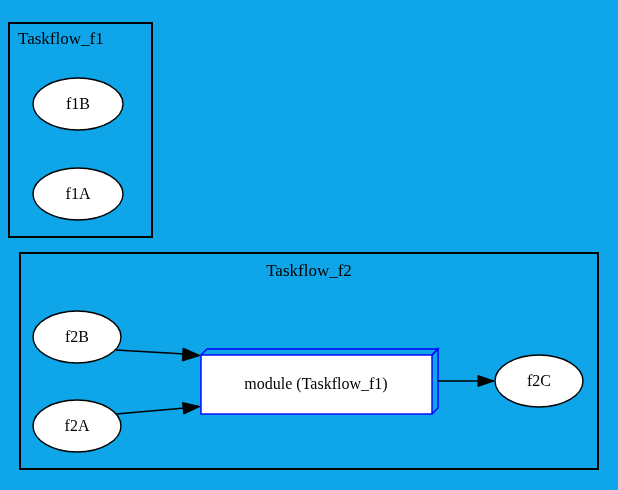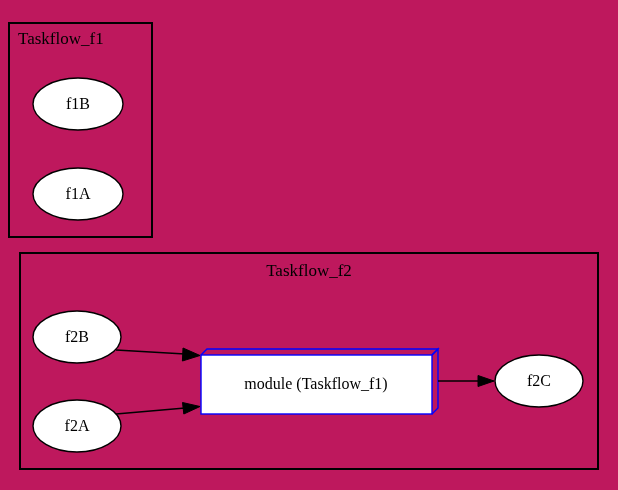--- a/index.html
+++ b/index.html
@@ -7,21 +7,21 @@
     padding: 0;
     background: #ffffff;
   }
   body {
     font-family: "Liberation Serif", "DejaVu Serif", serif;
   }
   #canvas {
     position: relative;
     width: 618px;
     height: 490px;
-    background: #be185d;
+    background: #0ea5e9;
     overflow: hidden;
   }
   #graph-svg {
     position: absolute;
     left: 0;
     top: 0;
     width: 618px;
     height: 490px;
   }
   .cluster-rect {

